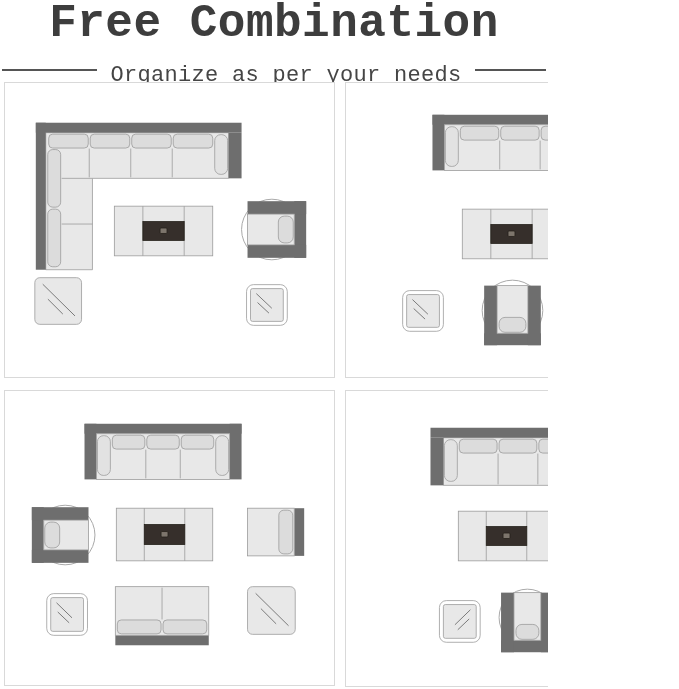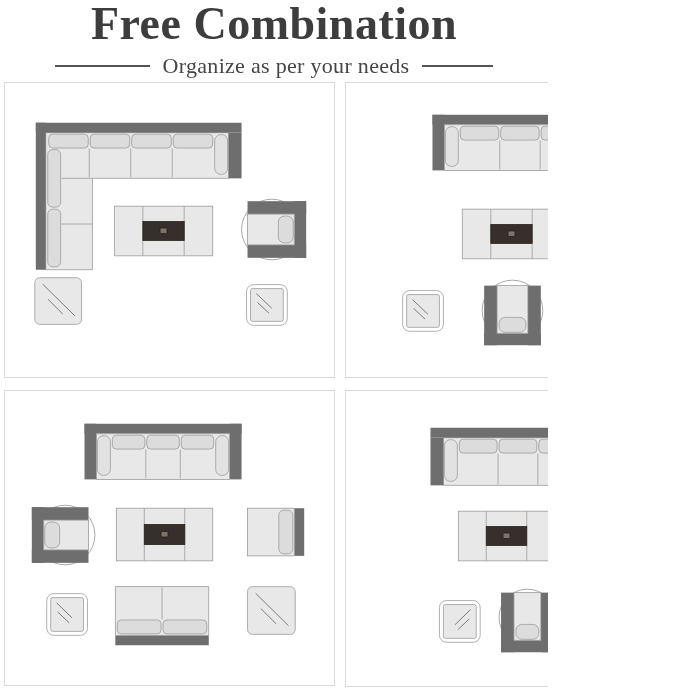--- a/index.html
+++ b/index.html
@@ -1,29 +1,29 @@
 <!DOCTYPE html>
 <html><head>
 <meta charset="utf-8">
 <style>
   html,body{margin:0;padding:0;}
   .stage{
     position:relative;width:548px;height:689px;background:#ffffff;
-    font-family:Liberation Serif, serif;overflow:hidden;
+    font-family:Liberation Mono, monospace;overflow:hidden;
   }
   .header{padding-top:1px;}
   .title{
     margin:0;text-align:center;font-size:46px;font-weight:bold;
     letter-spacing:0.5px;line-height:1.02;
   }
   .sub{display:flex;align-items:center;justify-content:center;gap:13px;margin-top:5px;}
   .rule{height:2px;display:inline-block;}
   .rule-left{width:95px;}
   .rule-right{width:71px;}
-  .subtitle{font-size:22px;letter-spacing:0.3px;}
+  .subtitle{font-size:22px;letter-spacing:0.3px;margin-top:10px;}
   .panel{
     position:absolute;background:#ffffff;border:1px solid #d9d9d9;box-sizing:border-box;
   }
   .panel svg{width:100%;height:100%;display:block;}
   .p1{left:4px;top:82px;width:331px;height:296px;}
   .p2{left:345px;top:82px;width:330px;height:296px;}
   .p3{left:4px;top:390px;width:331px;height:296px;}
   .p4{left:345px;top:390px;width:330px;height:297px;}
 </style>
 </head>

